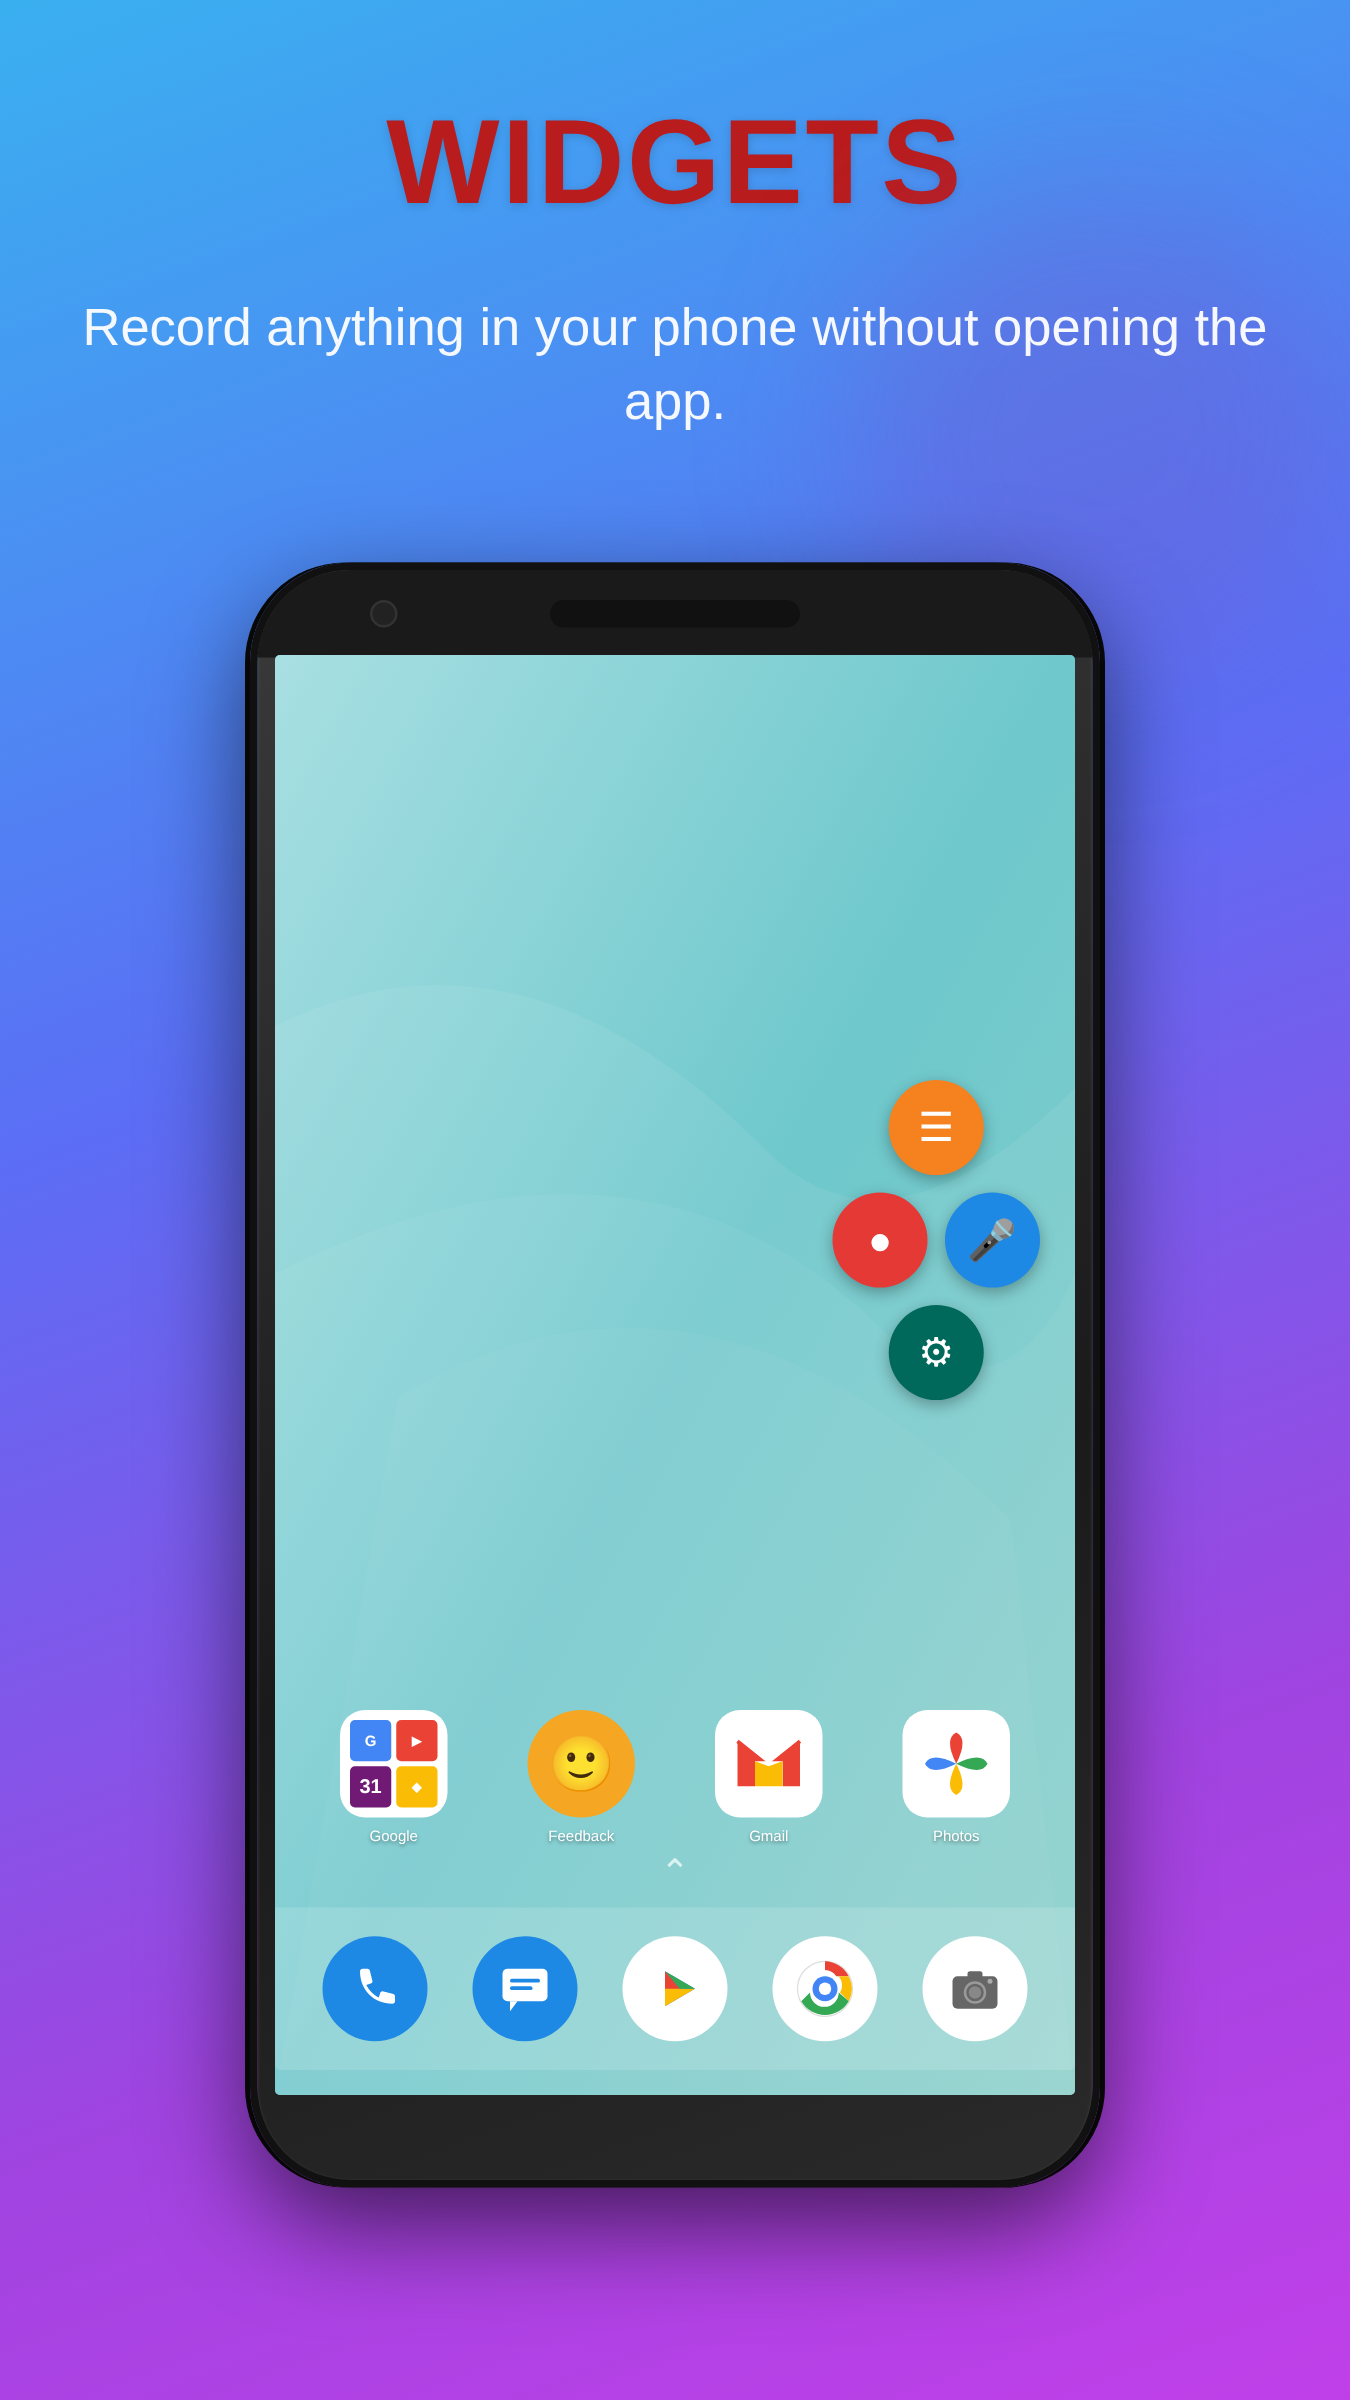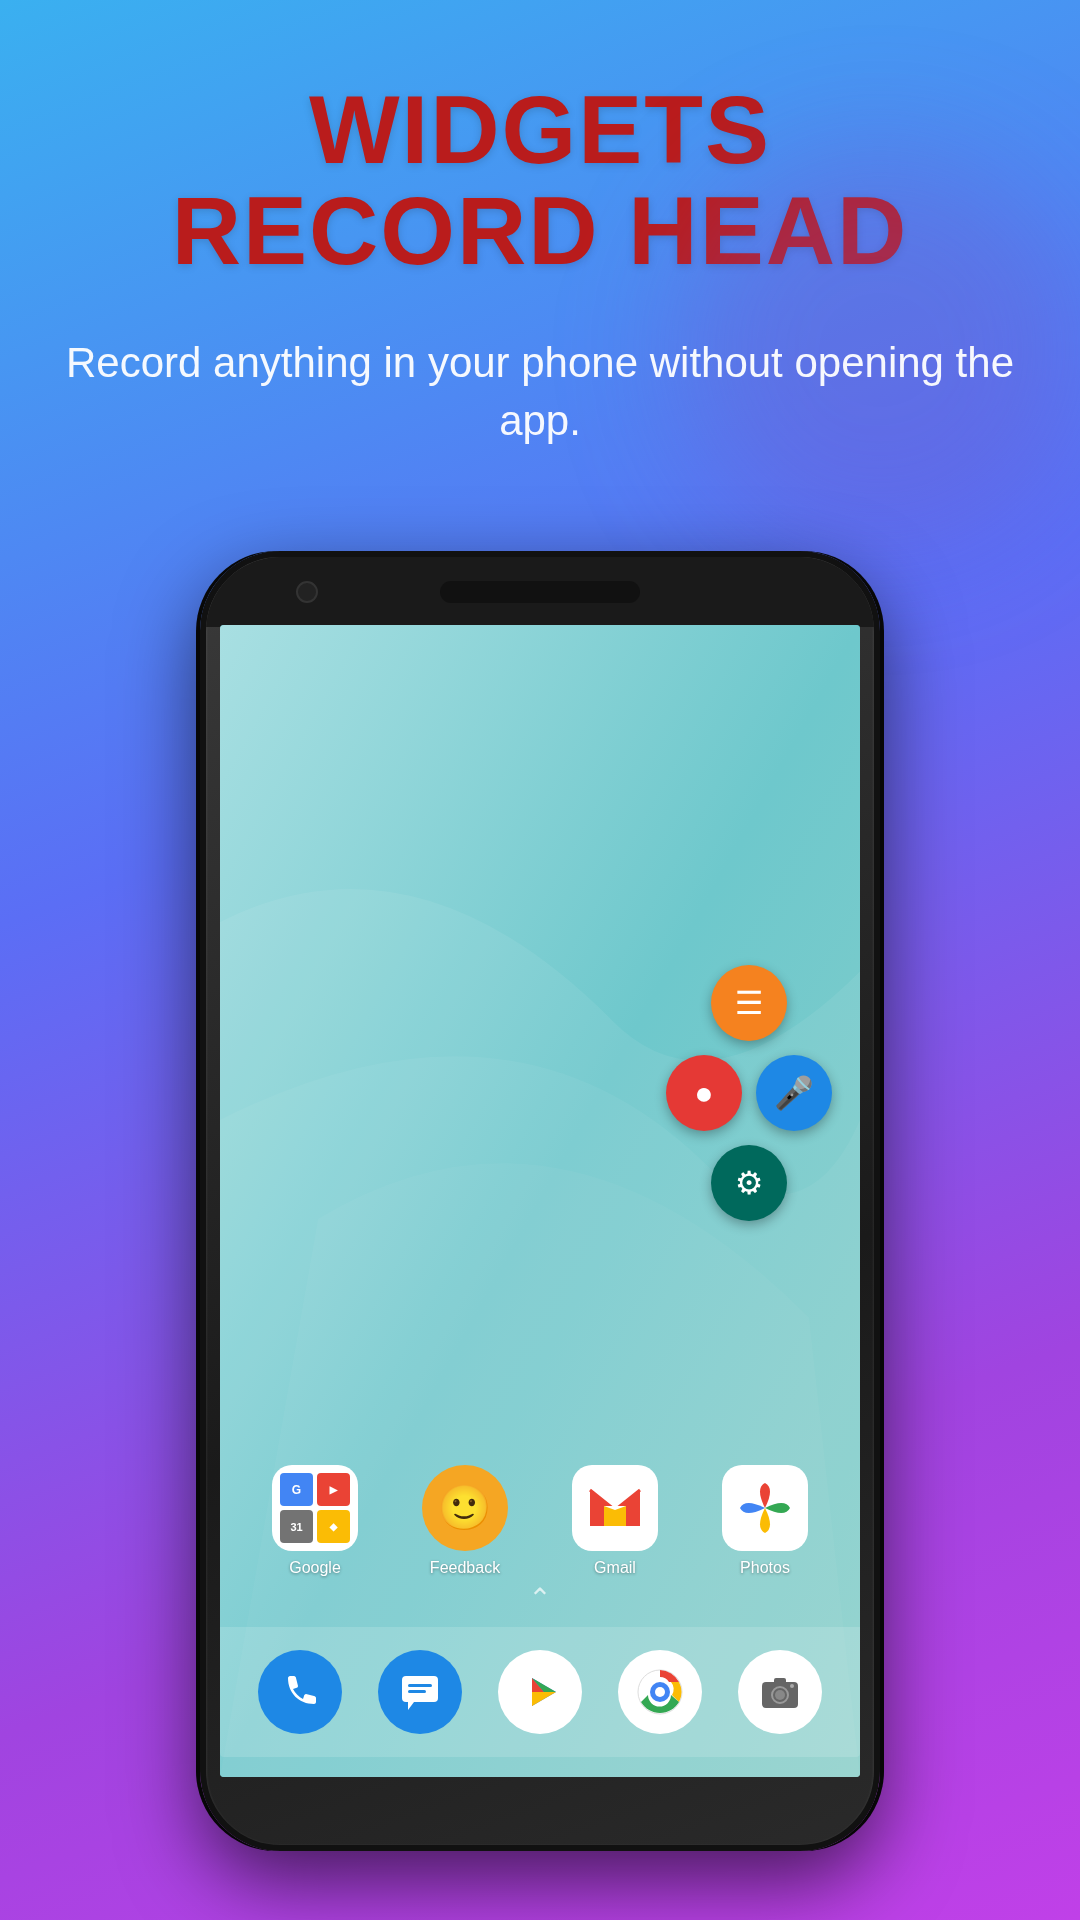--- a/index.html
+++ b/index.html
@@ -238,21 +238,21 @@
 
     .app-item {
       display: flex;
       flex-direction: column;
       align-items: center;
       gap: 8px;
       width: 120px;
     }
 
     .app-label {
-      font-size: 16px;
+      font-size: 12px;
       color: white;
       text-align: center;
       text-shadow: 0 1px 3px rgba(0,0,0,0.4);
     }
 
     
     .google-icon-grid {
       width: 86px;
       height: 86px;
       border-radius: 20px;
@@ -363,21 +363,20 @@
     }
   </style>
 </head>
 <body>
 
 <div class="bg-blob"></div>
 
 <div class="header-section">
   <div class="main-title">
     <div>WIDGETS</div>
-    <div>RECORD HEAD</div>
   </div>
   <div class="subtitle">Record anything in your phone without opening the app.</div>
 </div>
 
 <div class="phone-container">
   <div class="phone-shell">
 
     <div class="phone-top-bar">
       <div class="front-camera"></div>
       <div class="speaker-grille"></div>
@@ -436,21 +435,21 @@
         <div class="fab fab-settings">⚙</div>
       </div>
 
       <div class="app-icons-row">
         <div class="app-grid">
 
           <div class="app-item">
             <div class="google-icon-grid">
               <div class="google-sub" style="background:#4285F4; font-size:12px;">G</div>
               <div class="google-sub" style="background:#EA4335; font-size:10px;">▶</div>
-              <div class="google-sub" style="background:#737373; font-size:11px;">31</div>
+              <div class="google-sub" style="background:#701a75; font-size:16px;">31</div>
               <div class="google-sub" style="background:#FBBC05; font-size:10px;">◆</div>
             </div>
             <div class="app-label">Google</div>
           </div>
 
           <div class="app-item">
             <div class="feedback-icon-img">
               <span style="font-size:44px;">🙂</span>
             </div>
             <div class="app-label">Feedback</div>

